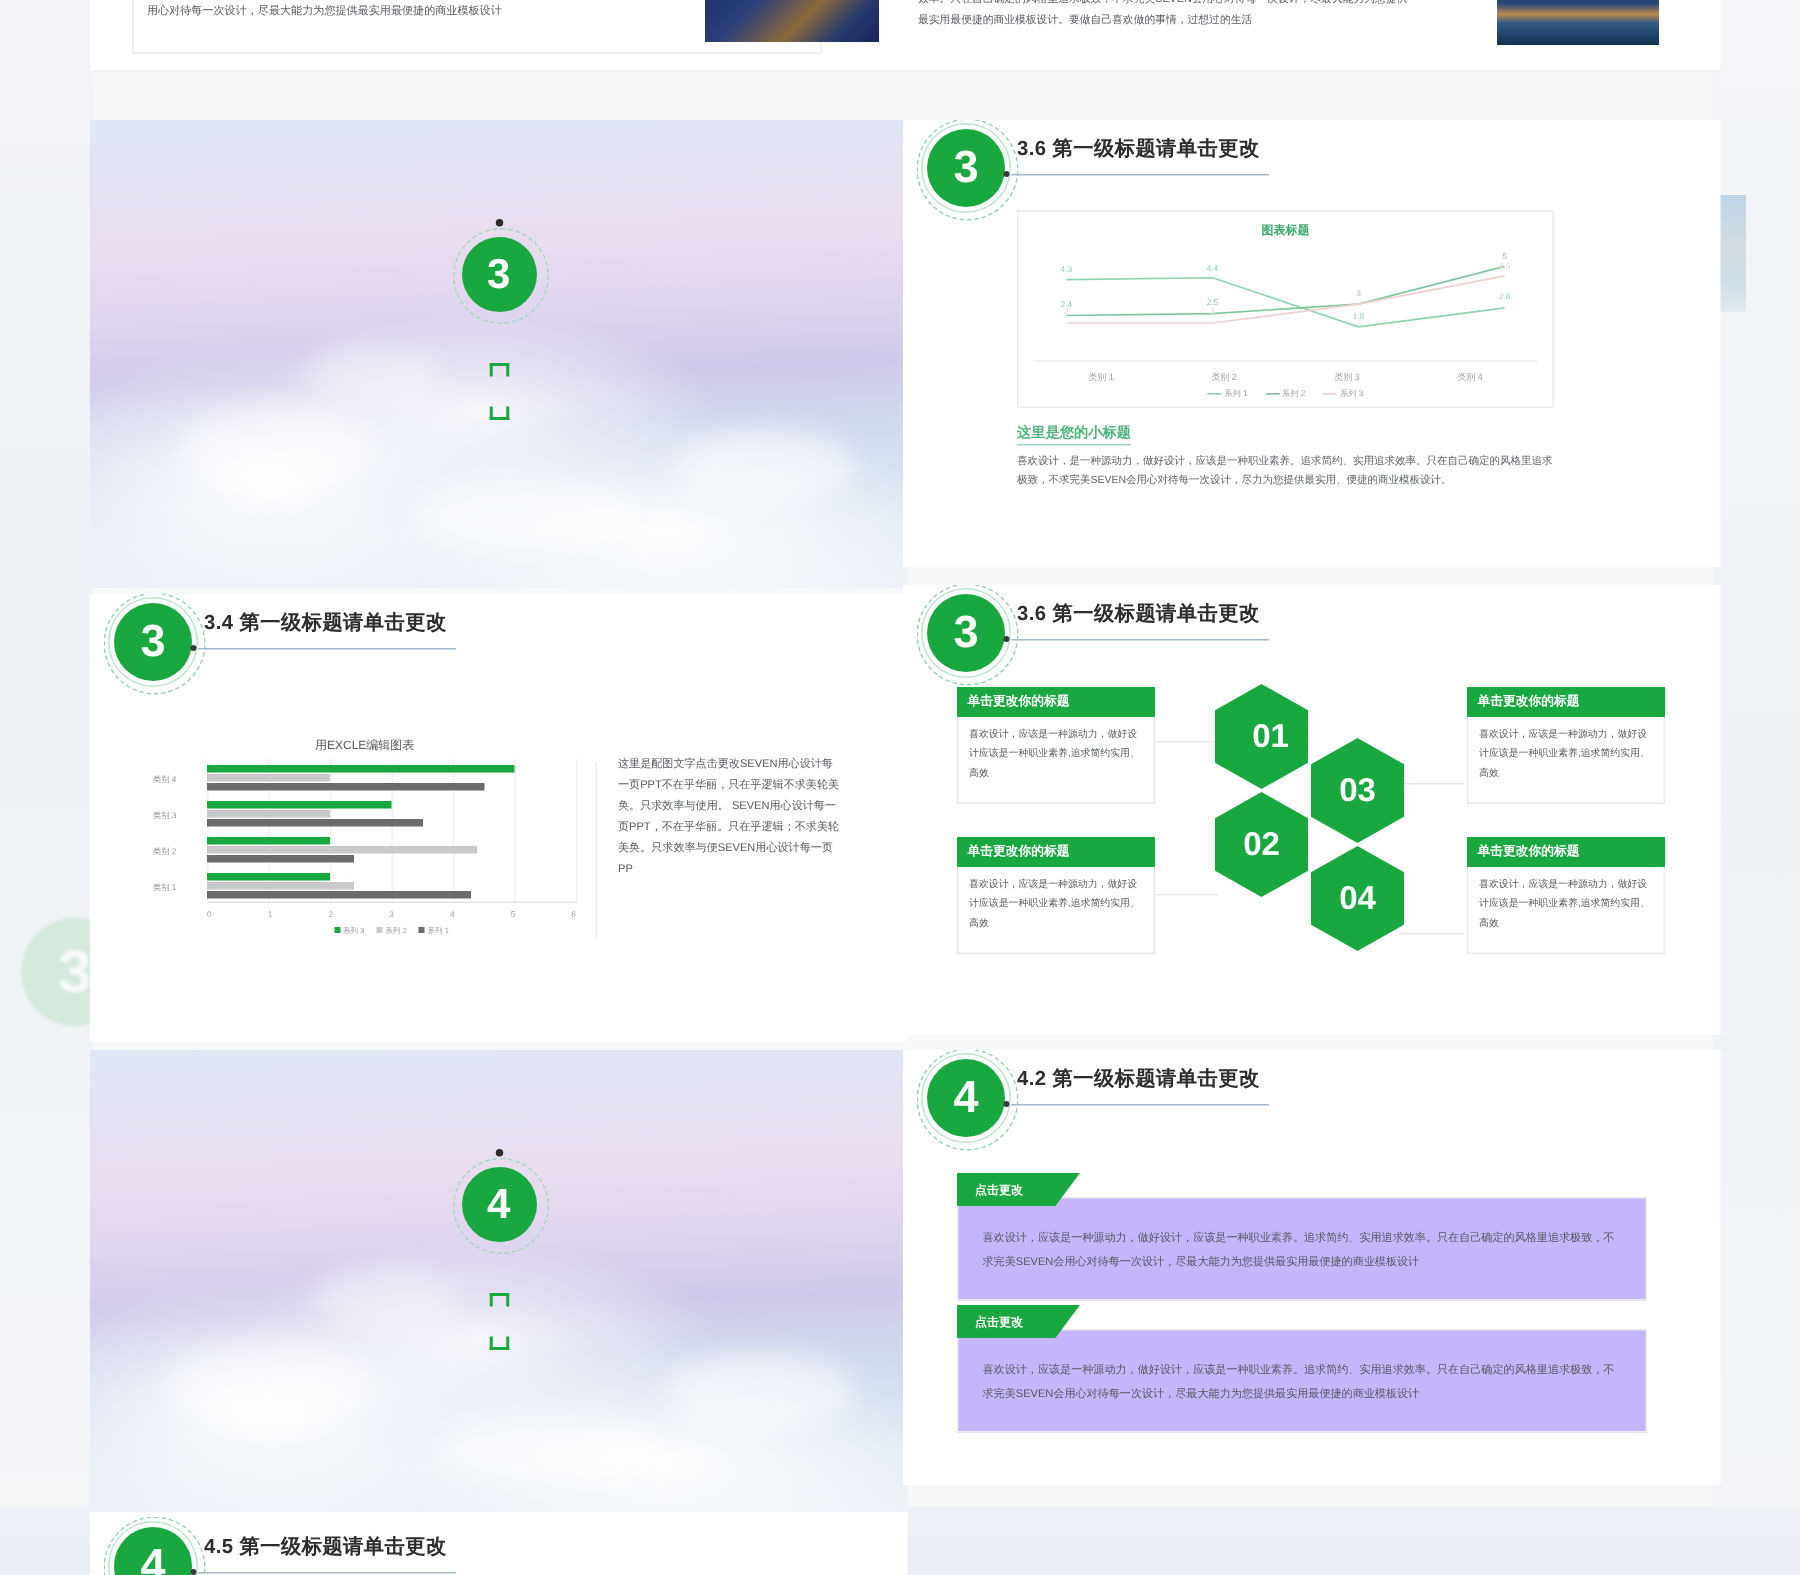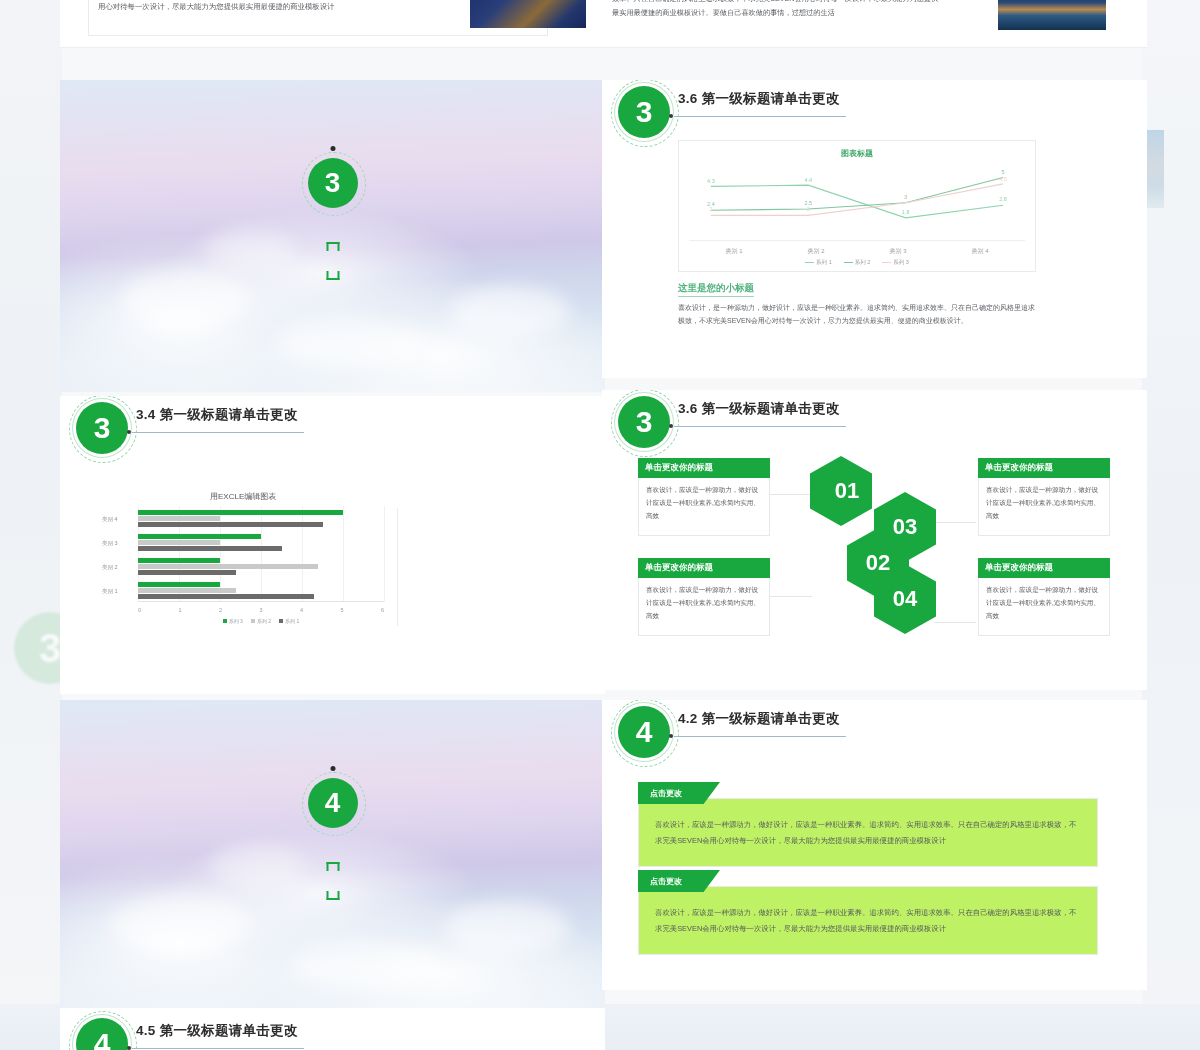--- a/index.html
+++ b/index.html
@@ -247,21 +247,21 @@
   .ribbon-box { position: absolute; left: 36px; width: 460px; }
   .ribbon {
     position: relative; width: 82px; height: 22px;
     background: #19a83f; color: #fff;
     font-size: 8px; font-weight: bold;
     display: flex; align-items: center; padding-left: 12px;
     clip-path: polygon(0 0, 100% 0, 80% 100%, 0 100%);
     z-index: 2;
   }
   .ribbon-panel {
-    border: 1px solid #e8eaec; background: #bef264;
+    border: 1px solid #e8eaec; background: #c4b5fd;
     margin-top: -6px; padding: 18px 16px 18px 16px;
     font-size: 7.4px; line-height: 2.1; color: #55595e;
   }
 </style>
 </head>
 <body>
 
 <div class="page">
 
   <div class="bg-left-wash"></div>
@@ -391,20 +391,21 @@
           <span>6</span>
         </div>
       <div class="bar-legend" id="bar-legend">
           <span><i class="sw" style="background:#19a83f;"></i>系列 3</span>
           <span><i class="sw" style="background:#c9c9c9;"></i>系列 2</span>
           <span><i class="sw" style="background:#6b6b6b;"></i>系列 1</span>
         </div>
     </div>
 
     <div class="side-col-divider"></div>
+    <div class="p34-side">这里是配图文字点击更改SEVEN用心设计每一页PPT不在乎华丽，只在乎逻辑不求美轮美奂。只求效率与使用。 SEVEN用心设计每一页PPT，不在乎华丽。只在乎逻辑；不求美轮美奂。只求效率与便SEVEN用心设计每一页PP</div>
   </div>
 
   <div class="slide s-36">
     <div class="hdr">
       <div class="badge">3</div>
       <div class="hdr-title">3.6 第一级标题请单击更改</div>
       <div class="hdr-dot"></div>
       <div class="hdr-rule"></div>
     </div>
 
@@ -425,21 +426,21 @@
       <div class="hx-card" style="left:376px;top:4px;">
         <div class="hx-head">单击更改你的标题</div>
         <div class="hx-body">喜欢设计，应该是一种源动力，做好设计应该是一种职业素养,追求简约实用、高效</div>
       </div>
       <div class="hx-card" style="left:376px;top:104px;">
         <div class="hx-head">单击更改你的标题</div>
         <div class="hx-body">喜欢设计，应该是一种源动力，做好设计应该是一种职业素养,追求简约实用、高效</div>
       </div>
 
       <div class="hexagon" style="left:208px;top:2px;padding-left:12px;">01</div>
-      <div class="hexagon" style="left:208px;top:74px;margin-left:37px;">02</div>
+      <div class="hexagon" style="left:208px;top:74px;">02</div>
       <div class="hexagon" style="left:272px;top:38px;">03</div>
       <div class="hexagon" style="left:272px;top:110px;">04</div>
     </div>
   </div>
 
   <div class="slide s-ch4 chapter">
     <div class="chapter-inner">
       <div class="cloud-blob" style="left:50px;top:195px;width:140px;height:58px;"></div>
       <div class="cloud-blob" style="left:230px;top:242px;width:150px;height:48px;"></div>
       <div class="cloud-blob" style="left:385px;top:200px;width:125px;height:55px;"></div>

